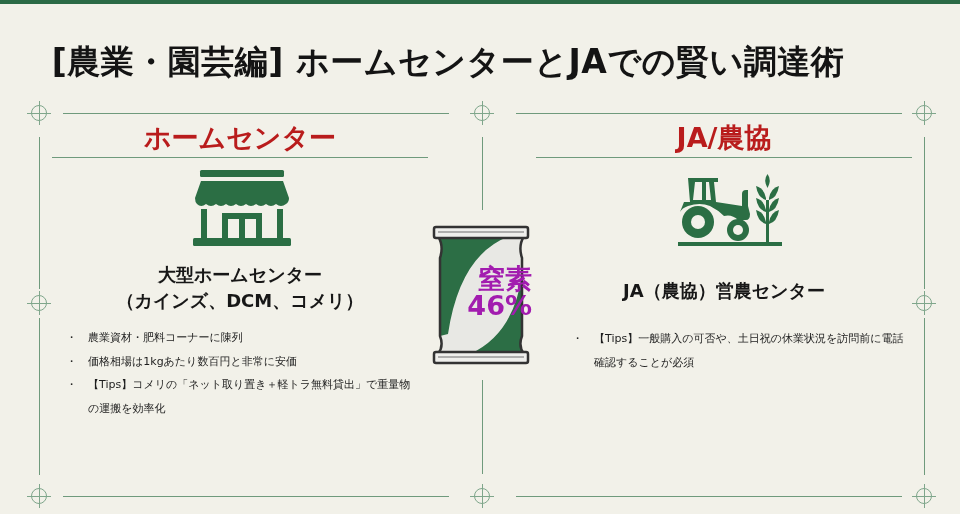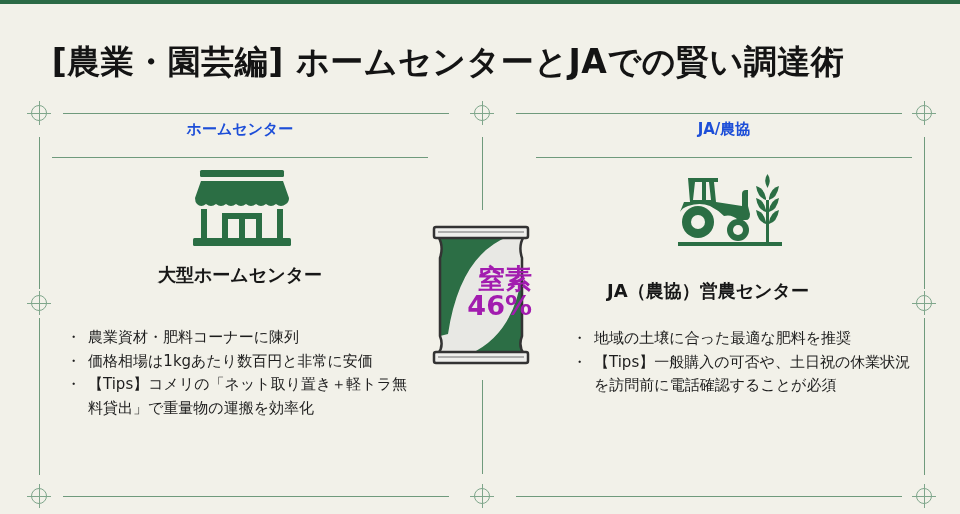--- a/index.html
+++ b/index.html
@@ -16,27 +16,27 @@
     font-size: 33px; font-weight: bold; letter-spacing: 0.5px; color: #141414;
   }
   .hline { position: absolute; height: 1px; background: #6f9a7c; }
   .vline { position: absolute; width: 1px; background: #6f9a7c; }
   .cross { position: absolute; width: 24px; height: 24px; }
   .cross::before { content: ""; position: absolute; left: 0; top: 11.5px; width: 24px; height: 1px; background: #7fa68b; }
   .cross::after { content: ""; position: absolute; left: 11.5px; top: 0; width: 1px; height: 24px; background: #7fa68b; }
   .cross .ring { position: absolute; left: 4px; top: 4px; width: 16px; height: 16px; border: 1px solid #7fa68b; border-radius: 50%; }
 
   .col-head {
-    position: absolute; top: 120px; font-size: 15px; font-weight: bold; text-align: center; color: #1d4ed8;
+    position: absolute; top: 120px; font-size: 27px; font-weight: bold; text-align: center; color: #b91c1c;
   }
   .icon { position: absolute; }
   .sub-title {
     position: absolute; text-align: center; font-size: 18px; font-weight: bold; line-height: 26px; color: #171717;
   }
-  ul.bullets { position: absolute; list-style: none; font-size: 15px; line-height: 23.5px; color: #1d1d1d; }
+  ul.bullets { position: absolute; list-style: none; font-size: 11px; line-height: 23.5px; color: #1d1d1d; }
   ul.bullets li { position: relative; padding-left: 18px; }
   ul.bullets li::before { content: "・"; position: absolute; left: -4px; top: 0; }
 
   .bag { position: absolute; left: 430px; top: 224px; width: 102px; height: 142px; }
   .bag-text {
     position: absolute; left: 430px; top: 265px; width: 102px; text-align: right;
     font-size: 27px; line-height: 27px; color: #a21caf; font-weight: bold;
   }
 </style>
 </head>
@@ -94,20 +94,21 @@
       <path d="M8 11 L90 11 L96 28 Q96 32 93 34 Q88 38 83 34 Q78 38 73 34 Q68 38 63 34 Q58 38 53 34 Q48 38 43 34 Q38 38 33 34 Q28 38 23 34 Q18 38 13 34 Q8 38 4 34 Q2 32 2 28 Z"></path>
       <rect x="8" y="39" width="6" height="30"></rect>
       <rect x="84" y="39" width="6" height="30"></rect>
       <path d="M29 43 H69 V69 H63 V49 H52 V69 H46 V49 H35 V69 H29 Z"></path>
       <rect x="0" y="68" width="98" height="8" rx="1.5"></rect>
     </g>
   </svg>
 
   <div class="sub-title" style="left:52px; top:262px; width:376px;">
     <div>大型ホームセンター</div>
+    <div>（カインズ、DCM、コメリ）</div>
   </div>
 
   <ul class="bullets" style="left:70px; top:326px; width:345px;">
     <li>農業資材・肥料コーナーに陳列</li>
     <li>価格相場は1kgあたり数百円と非常に安価</li>
     <li>【Tips】コメリの「ネット取り置き＋軽トラ無料貸出」で重量物の運搬を効率化</li>
   </ul>
 </section>
 
 <svg class="bag" viewBox="0 0 102 142">
@@ -149,19 +150,18 @@
       <path d="M89.5 4 Q94 10 89.5 18 Q85 10 89.5 4 Z"></path>
       <path d="M88 30 Q80 28 78 16 Q86 18 88 28 Z"></path>
       <path d="M91 30 Q99 28 101 16 Q93 18 91 28 Z"></path>
       <path d="M88 42 Q80 40 78 28 Q86 30 88 40 Z"></path>
       <path d="M91 42 Q99 40 101 28 Q93 30 91 40 Z"></path>
       <path d="M88 54 Q80 52 78 40 Q86 42 88 52 Z"></path>
       <path d="M91 54 Q99 52 101 40 Q93 42 91 52 Z"></path>
     </g>
   </svg>
 
-  <div class="sub-title" style="left:520px; top:278px; width:376px;text-align:center;">JA（農協）営農センター</div>
+  <div class="sub-title" style="left:536px; top:278px; width:376px;text-align:center;">JA（農協）営農センター</div>
 
   <ul class="bullets" style="left:576px; top:327px; width:335px;">
-    <li>地域の土壌に合った最適な肥料を推奨</li>
     <li>【Tips】一般購入の可否や、土日祝の休業状況を訪問前に電話確認することが必須</li>
   </ul>
 </section>
 
 </body></html>

